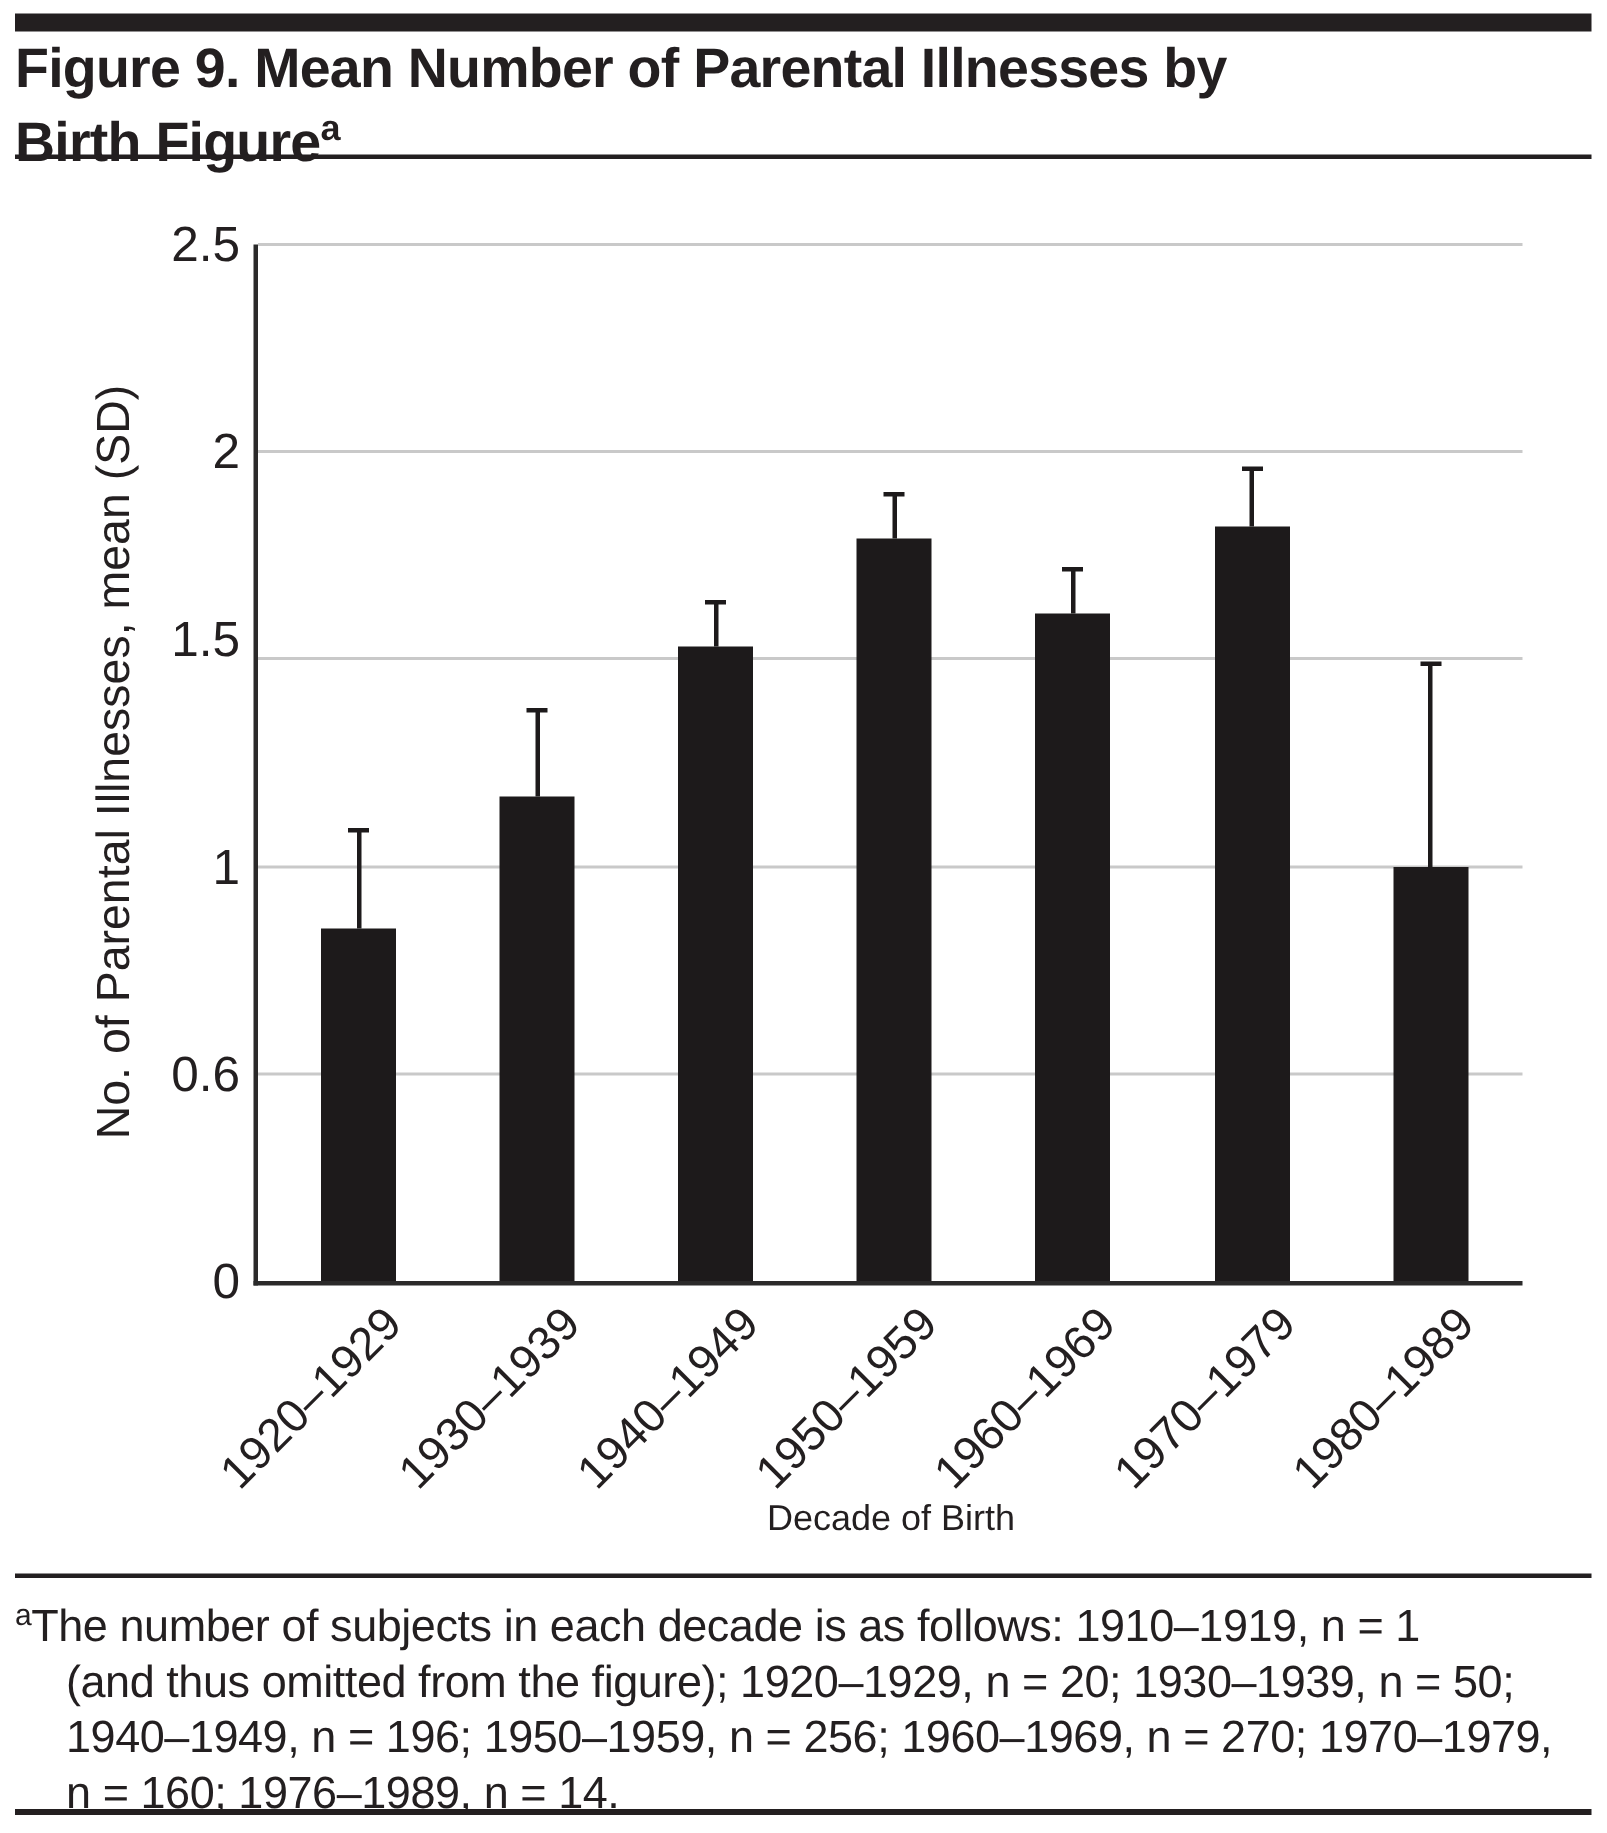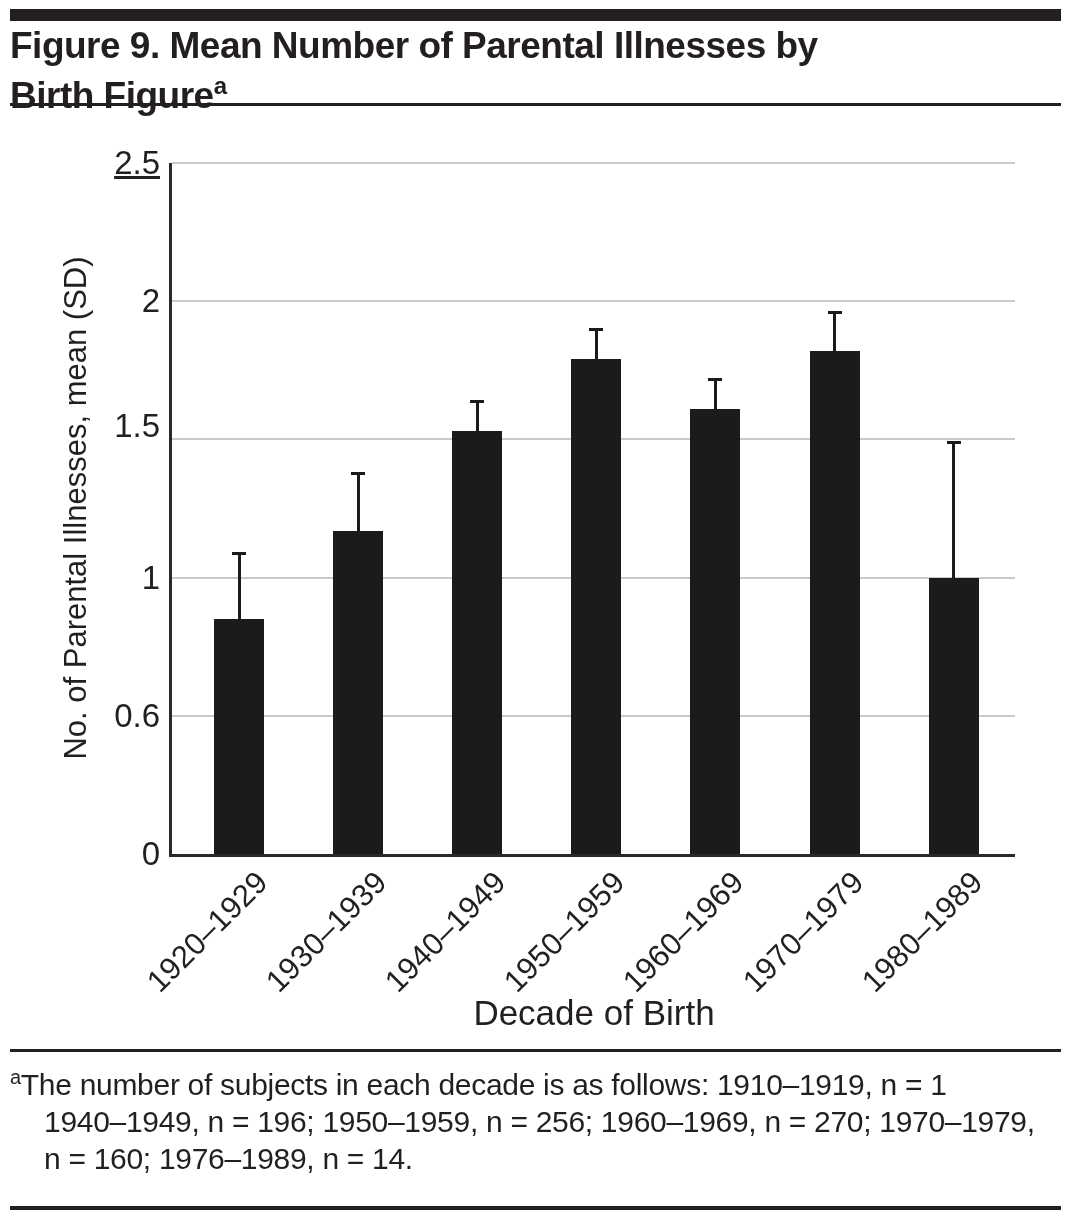--- a/index.html
+++ b/index.html
@@ -25,21 +25,21 @@
   }
   .title sup { font-size: 24px; vertical-align: 14px; }
   .y-axis-title {
     position: absolute; left: 76px; top: 508px;
     transform: translate(-50%, -50%) rotate(-90deg);
     white-space: nowrap; font-size: 31px;
   }
   .x-axis-title {
     position: absolute; left: 594px; top: 1013px;
     transform: translate(-50%, -50%);
-    white-space: nowrap; font-size: 35px;
+    white-space: nowrap; font-size: 24px;
   }
   .gridline { position: absolute; height: 2px; background: #c9c9c9; }
   .axis-y { position: absolute; background: #2b2a2a; }
   .axis-x { position: absolute; background: #2b2a2a; }
   .ytick-label {
     position: absolute; text-align: right;
     font-size: 33px; line-height: 34px; color: #231f20;
   }
   .bar { position: absolute; background: #1d1a1b; }
   .whisker-line { position: absolute; background: #1d1a1b; }
@@ -74,21 +74,21 @@
         <div class="gridline" style="left: 172px; top: 714.8px; width: 843px;"></div>
         <div class="gridline" style="left: 172px; top: 576.6px; width: 843px;"></div>
         <div class="gridline" style="left: 172px; top: 438.4px; width: 843px;"></div>
         <div class="gridline" style="left: 172px; top: 300.2px; width: 843px;"></div>
         <div class="gridline" style="left: 172px; top: 162px; width: 843px;"></div>
         <div class="ytick-label" style="left: 0px; width: 160px; top: 837px;">0</div>
         <div class="ytick-label" style="left: 0px; width: 160px; top: 698.8px;">0.6</div>
         <div class="ytick-label" style="left: 0px; width: 160px; top: 560.6px;">1</div>
         <div class="ytick-label" style="left: 0px; width: 160px; top: 409px;">1.5</div>
         <div class="ytick-label" style="left: 0px; width: 160px; top: 284.2px;">2</div>
-        <div class="ytick-label" style="left: 0px; width: 160px; top: 146px; text-decoration: underline;">2.5</div>
+        <div class="ytick-label" style="left: 0px; width: 160px; top: 146px;">2.5</div>
         <div class="axis-y" style="left: 169px; top: 163px; width: 3px; height: 694px; background: rgb(43, 42, 42);"></div>
         <div class="axis-x" style="left: 169px; top: 854px; width: 846px; height: 3px; background: rgb(43, 42, 42);"></div>
         <div class="bar" style="left: 214.05px; top: 619.06px; width: 50px; height: 234.94px; background: rgb(29, 26, 27);"></div>
         <div class="whisker-line" style="left: 237.55px; top: 552.724px; width: 3px; height: 66.336px;"></div>
         <div class="whisker-cap" style="left: 232.05px; top: 551.724px; width: 14px; height: 3px;"></div>
         <div class="xtick-label" style="left: -8.95px; top: 866px;">1920–1929</div>
         <div class="bar" style="left: 333.15px; top: 530.612px; width: 50px; height: 323.388px; background: rgb(29, 26, 27);"></div>
         <div class="whisker-line" style="left: 356.65px; top: 472.568px; width: 3px; height: 58.044px;"></div>
         <div class="whisker-cap" style="left: 351.15px; top: 471.568px; width: 14px; height: 3px;"></div>
         <div class="xtick-label" style="left: 110.15px; top: 866px;">1930–1939</div>
@@ -112,17 +112,18 @@
         <div class="whisker-line" style="left: 952.15px; top: 442.164px; width: 3px; height: 135.436px;"></div>
         <div class="whisker-cap" style="left: 946.65px; top: 441.164px; width: 14px; height: 3px;"></div>
         <div class="xtick-label" style="left: 705.65px; top: 866px;">1980–1989</div>
       </div>
     <div class="x-axis-title">Decade of Birth</div>
   </div>
 
   <div class="rule rule-foot-top"></div>
   <div class="footnote">
       <div class="fline"><sup>a</sup>The number of subjects in each decade is as follows: 1910–1919, n = 1</div>
+      <div class="fline indent">(and thus omitted from the figure); 1920–1929, n = 20; 1930–1939, n = 50;</div>
       <div class="fline indent">1940–1949, n = 196; 1950–1959, n = 256; 1960–1969, n = 270; 1970–1979,</div>
       <div class="fline indent">n = 160; 1976–1989, n = 14.</div>
     </div>
   <div class="rule rule-bottom"></div>
 </div>
 
 </body></html>

